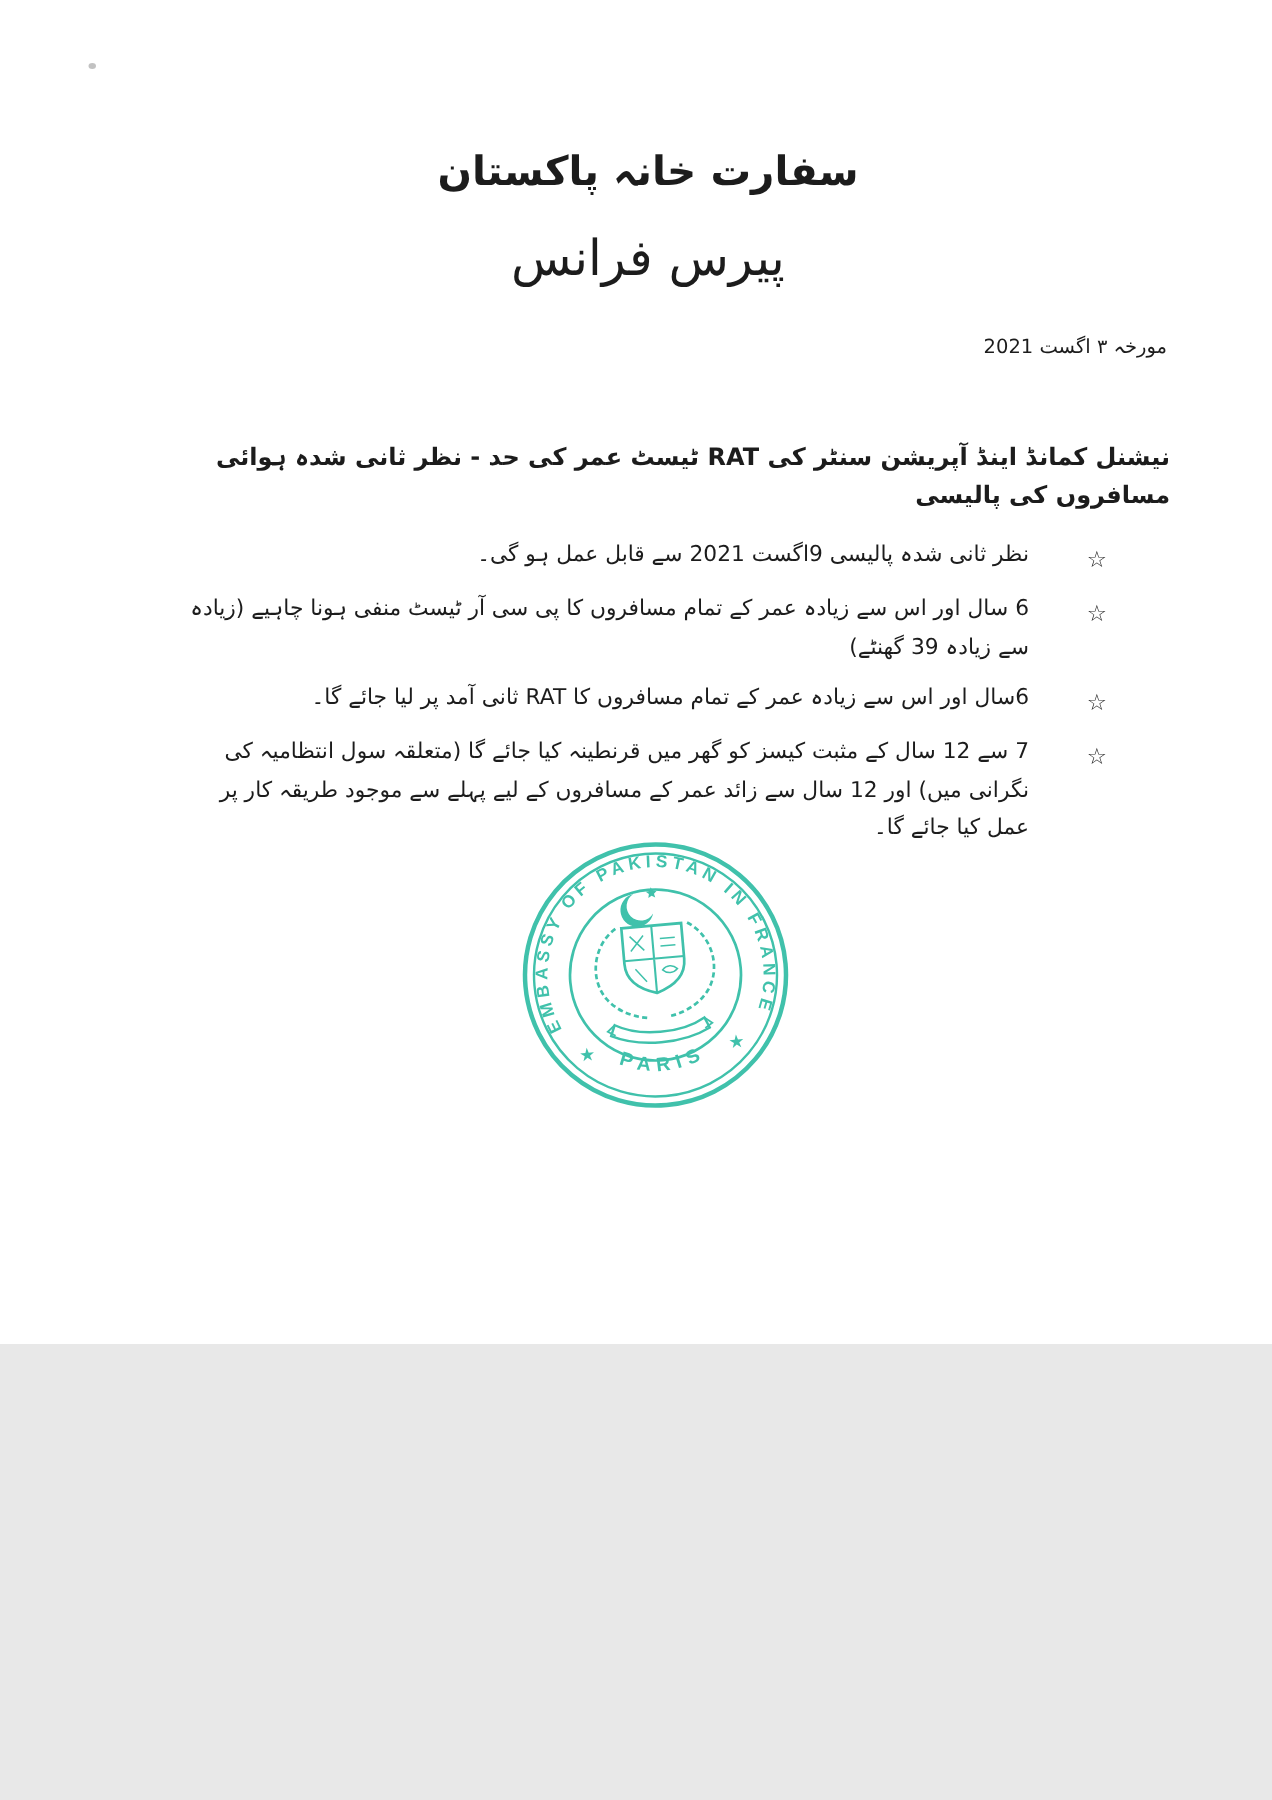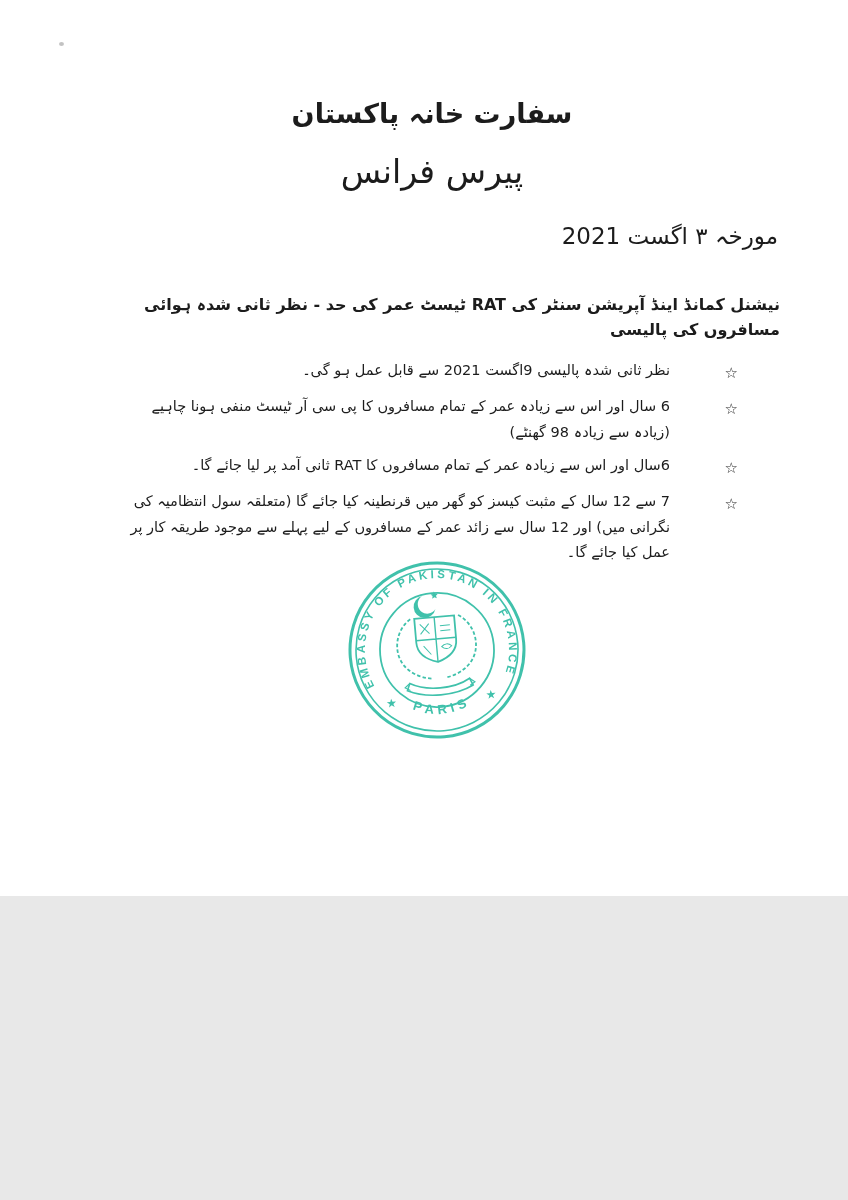--- a/index.html
+++ b/index.html
@@ -10,32 +10,32 @@
     color:var(--ink,#1c1c1c);
     padding-left:16px;
   }
   .speck { position:absolute; left:59px; top:42px; width:5px; height:4px;
     background:#8f8f8f; border-radius:50%; opacity:.55; }
 
   .hdr-line { position:absolute; left:0; width:100%; text-align:center; direction:rtl; }
   .hdr-embassy { top:98px;  font-size:27px; font-weight:bold; letter-spacing:1px; }
   .hdr-city    { top:152px; font-size:33px; font-weight:normal; letter-spacing:1px; }
 
-  .date-line { position:absolute; top:223px; right:86px; font-size:23px; direction:rtl; }
+  .date-line { position:absolute; top:223px; right:86px; font-size:13px; direction:rtl; }
 
   .doc-title {
     position:absolute; top:293px; right:84px; width:682px; margin:0;
     direction:rtl; text-align:right; font-size:16px; font-weight:bold; line-height:1.55;
   }
 
   .bullets { position:absolute; top:358px; right:126px; width:618px;
     list-style:none; margin:0; padding:0; direction:rtl; }
   .bullets li { display:flex; margin-bottom:8px; font-size:14.5px; line-height:1.75; }
   .star { flex:none; width:20px; font-size:15px; padding-top:2px; color:#2b2b2b; }
-  .btext { flex:1; text-align:right; margin-right:48px; }
+  .btext { flex:1; text-align:right; margin-right:32px; }
 
   .sig-block { position:absolute; left:184px; top:570px; width:196px; text-align:center; }
   .sig-scribble { display:block; margin:0 auto; }
   .sig-name  { font-size:17px; font-weight:bold; direction:rtl; margin-top:-8px; }
   .sig-title { font-size:15.5px; direction:rtl; margin-top:7px; }
 
   .stamp { position:absolute; left:345px; top:557px; width:184px; height:186px;
     mix-blend-mode:multiply; opacity:.92; }
   .teal-stroke { fill:none; stroke:var(--stamp,#2fbca4); }
   .teal-fill   { fill:var(--stamp,#2fbca4); stroke:none; }
@@ -59,21 +59,21 @@
 
   <h1 class="doc-title">نیشنل کمانڈ اینڈ آپریشن سنٹر کی RAT ٹیسٹ عمر کی حد - نظر ثانی شدہ ہوائی مسافروں کی پالیسی</h1>
 
   <ul class="bullets">
     <li>
       <span class="star">☆</span>
       <span class="btext">نظر ثانی شدہ پالیسی 9اگست 2021 سے قابل عمل ہو گی۔</span>
     </li>
     <li>
       <span class="star">☆</span>
-      <span class="btext">6 سال اور اس سے زیادہ عمر کے تمام مسافروں کا پی سی آر ٹیسٹ منفی ہونا چاہیے (زیادہ سے زیادہ 98 گھنٹے)</span>
+      <span class="btext">6 سال اور اس سے زیادہ عمر کے تمام مسافروں کا پی سی آر ٹیسٹ منفی ہونا چاہیے (زیادہ سے زیادہ 39 گھنٹے)</span>
     </li>
     <li>
       <span class="star">☆</span>
       <span class="btext">6سال اور اس سے زیادہ عمر کے تمام مسافروں کا RAT ثانی آمد پر لیا جائے گا۔</span>
     </li>
     <li>
       <span class="star">☆</span>
       <span class="btext">7 سے 12 سال کے مثبت کیسز کو گھر میں قرنطینہ کیا جائے گا (متعلقہ سول انتظامیہ کی نگرانی میں) اور 12 سال سے زائد عمر کے مسافروں کے لیے پہلے سے موجود طریقہ کار پر عمل کیا جائے گا۔</span>
     </li>
   </ul>

